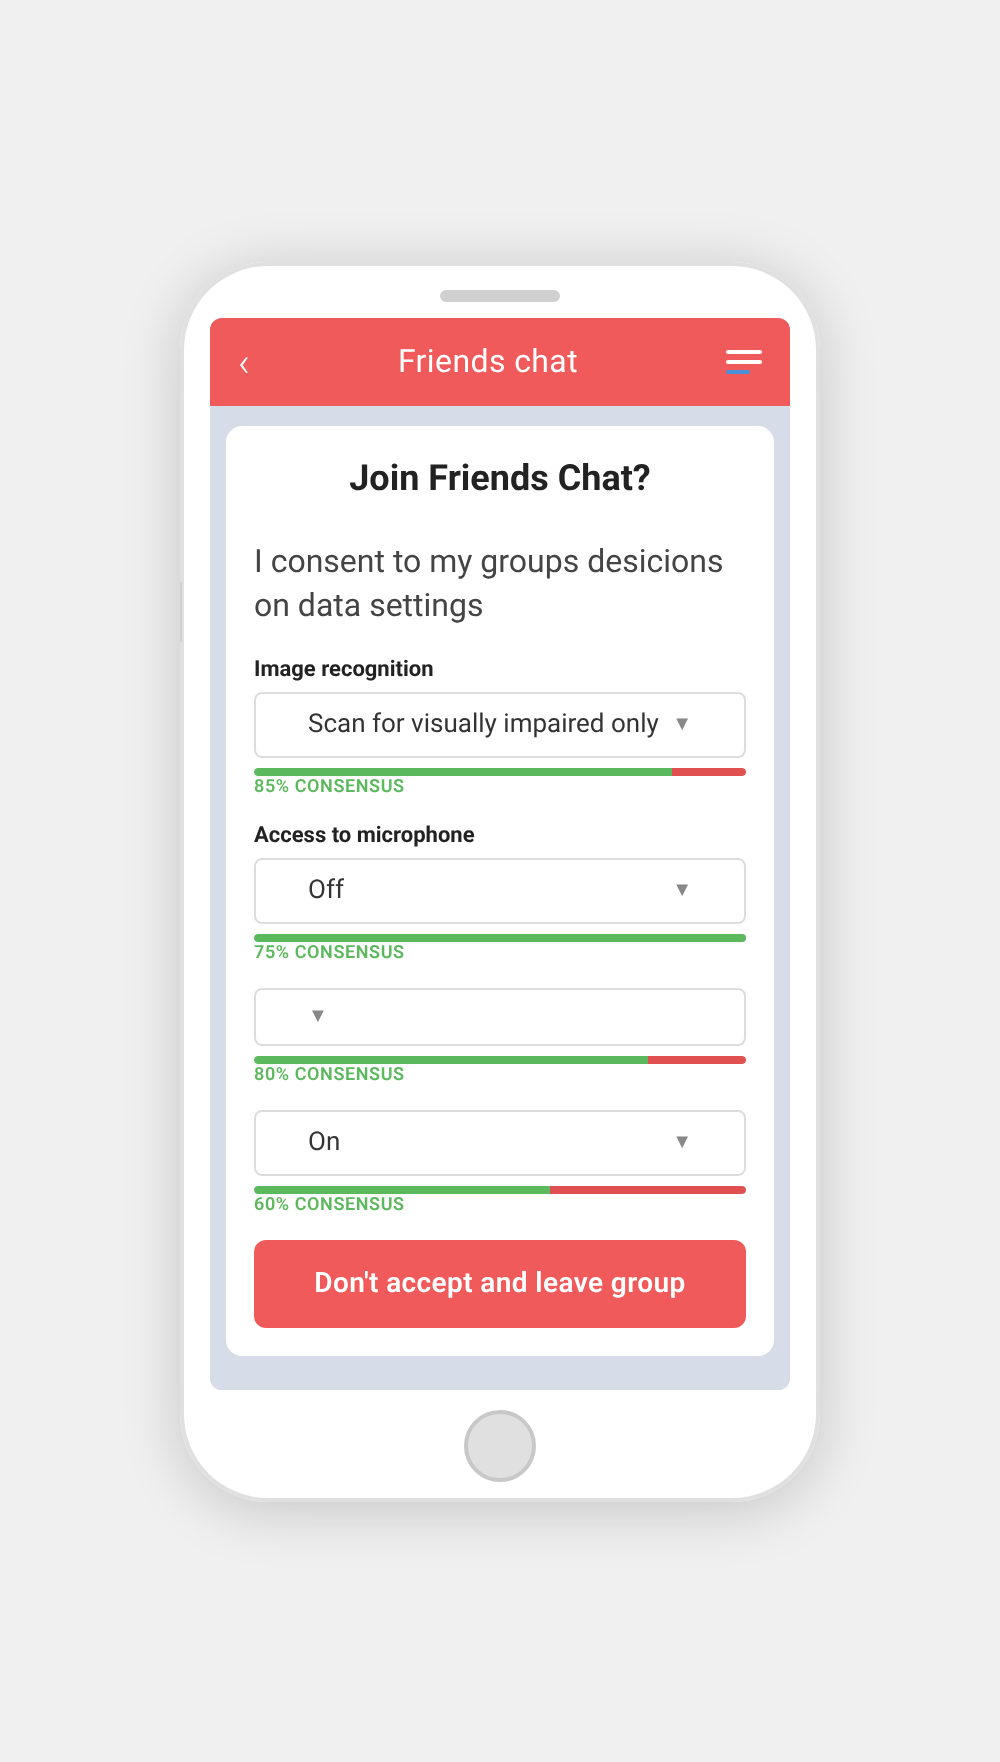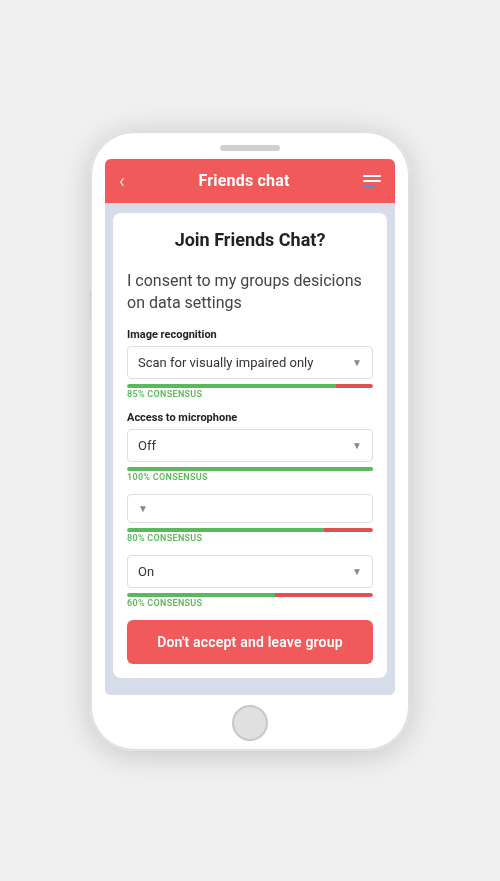--- a/index.html
+++ b/index.html
@@ -61,21 +61,21 @@
       color: white;
       font-size: 20px;
       font-weight: 300;
       cursor: pointer;
       line-height: 1;
     }
 
     .top-bar-title {
       color: white;
       font-size: 16px;
-      font-weight: 700;
+      font-weight: 400;
       letter-spacing: 0.2px;
       text-align: right;
     }
 
     .top-bar-menu {
       display: flex;
       flex-direction: column;
       gap: 3px;
       cursor: pointer;
     }
@@ -144,21 +144,21 @@
       color: #222;
       margin-bottom: 5px;
     }
 
     .dropdown-row {
       display: flex;
       align-items: center;
       justify-content: space-between;
       border: 1px solid #ddd;
       border-radius: 4px;
-      padding: 8px 10px;
+      padding: 8px 26px;
       background: white;
       cursor: pointer;
     }
 
     .dropdown-value {
       font-size: 13px;
       color: #333;
     }
 
     .dropdown-arrow {
@@ -259,21 +259,21 @@
         <div class="setting-group">
           <div class="setting-label">Access to microphone</div>
           <div class="dropdown-row">
             <span class="dropdown-value">Off</span>
             <span class="dropdown-arrow">▼</span>
           </div>
           <div class="consensus-bar">
             <div class="consensus-green" style="width:100%"></div>
             <div class="consensus-red" style="width:0%"></div>
           </div>
-          <div class="consensus-label">100% CONSENSUS</div>
+          <div class="consensus-label">75% CONSENSUS</div>
         </div>
 
         <div class="setting-group">
           <div class="dropdown-row">
             <span class="dropdown-arrow">▼</span>
           </div>
           <div class="consensus-bar">
             <div class="consensus-green" style="width:80%"></div>
             <div class="consensus-red" style="width:20%"></div>
           </div>

